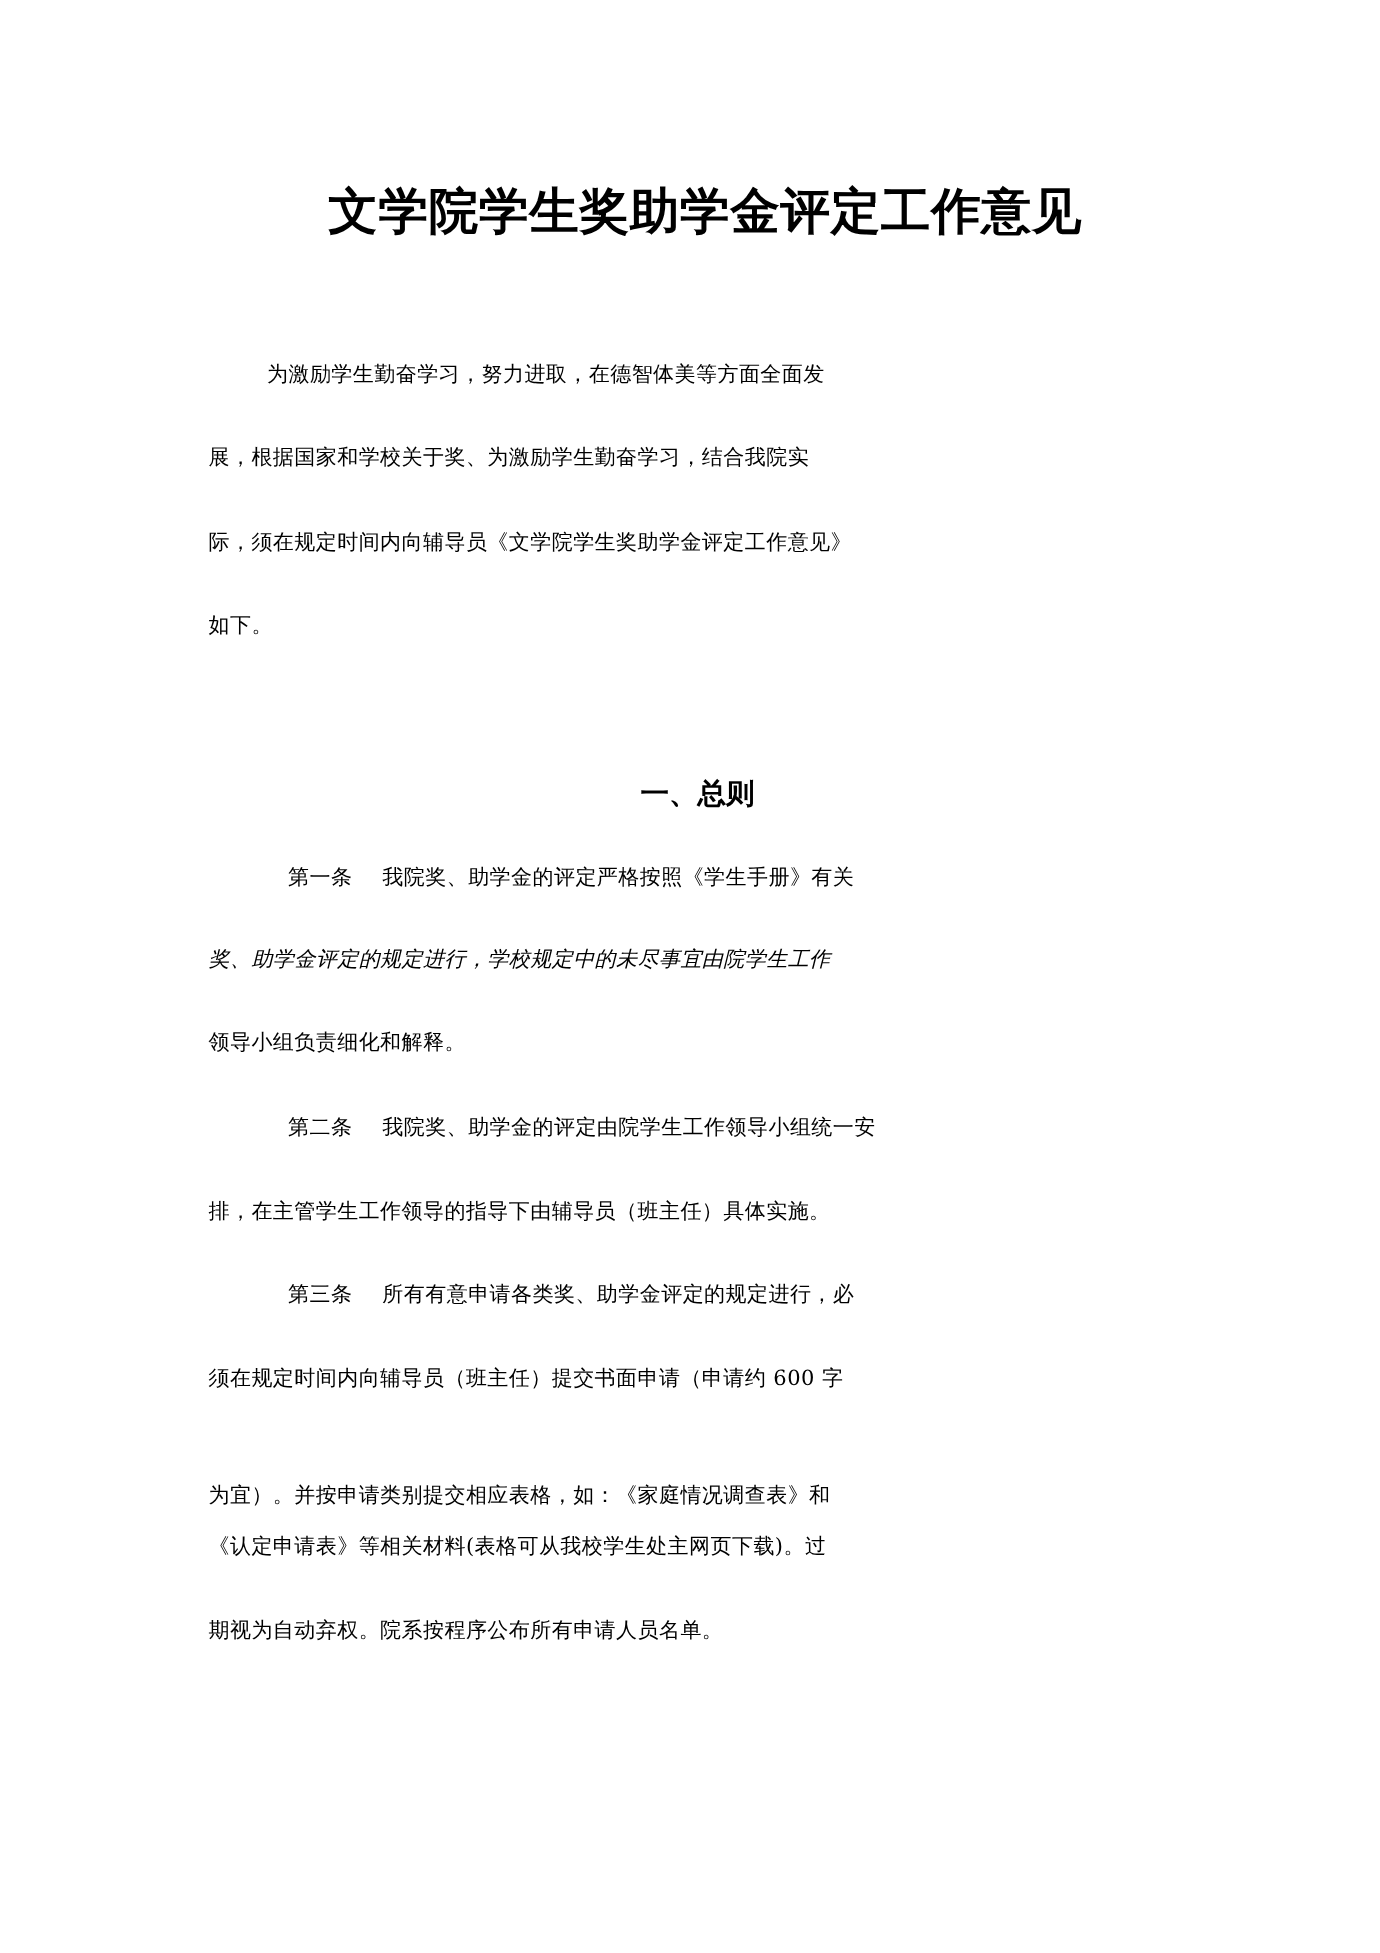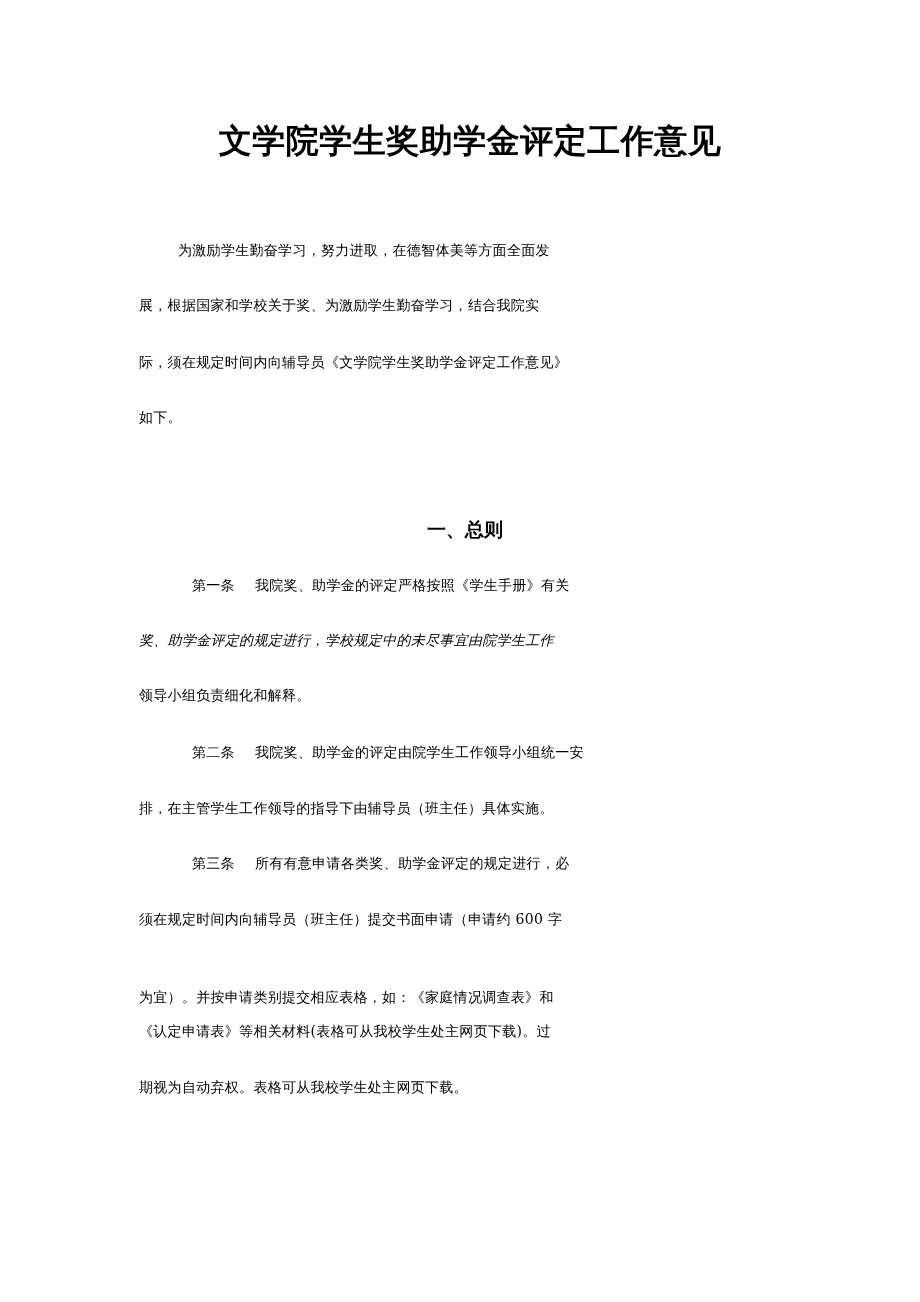--- a/index.html
+++ b/index.html
@@ -92,16 +92,16 @@
     <div class="line" style="top:793px;">排，在主管学生工作领导的指导下由辅导员（班主任）具体实施。</div>
   </div>
 
   <div>
     <div class="line indent2" style="top:848px;">
       <span class="art-label">第三条</span><span>所有有意申请各类奖、助学金评定的规定进行，必</span>
     </div>
     <div class="line" style="top:904px;">须在规定时间内向辅导员（班主任）提交书面申请（申请约 600 字</div>
     <div class="line" style="top:960px;margin-top:22px;">为宜）。并按申请类别提交相应表格，如：《家庭情况调查表》和</div>
     <div class="line" style="top:1016px;">《认定申请表》等相关材料(表格可从我校学生处主网页下载)。过</div>
-    <div class="line" style="top:1072px;">期视为自动弃权。表格可从我校学生处主网页下载。</div>
+    <div class="line" style="top:1072px;">期视为自动弃权。院系按程序公布所有申请人员名单。</div>
   </div>
 
 </div>
 
 </body></html>

